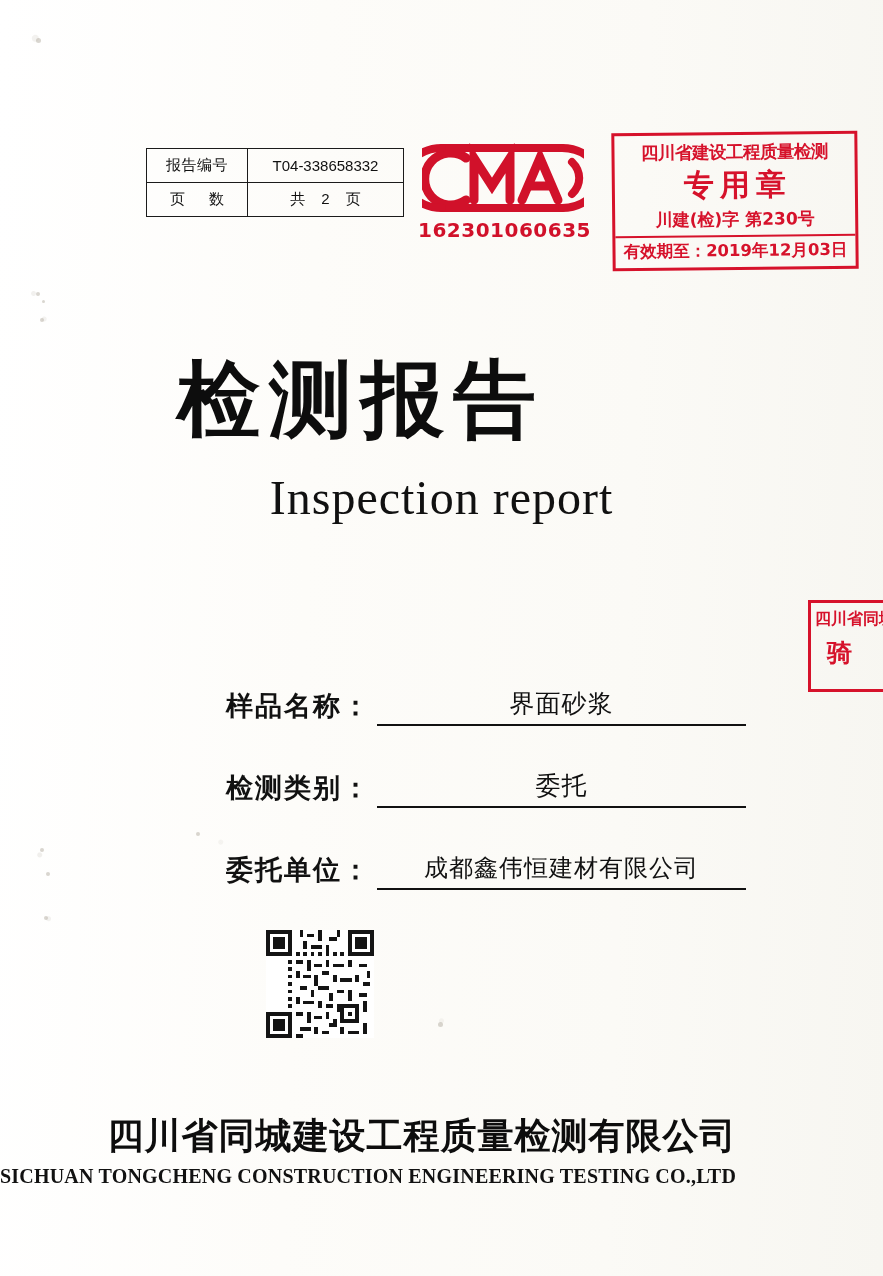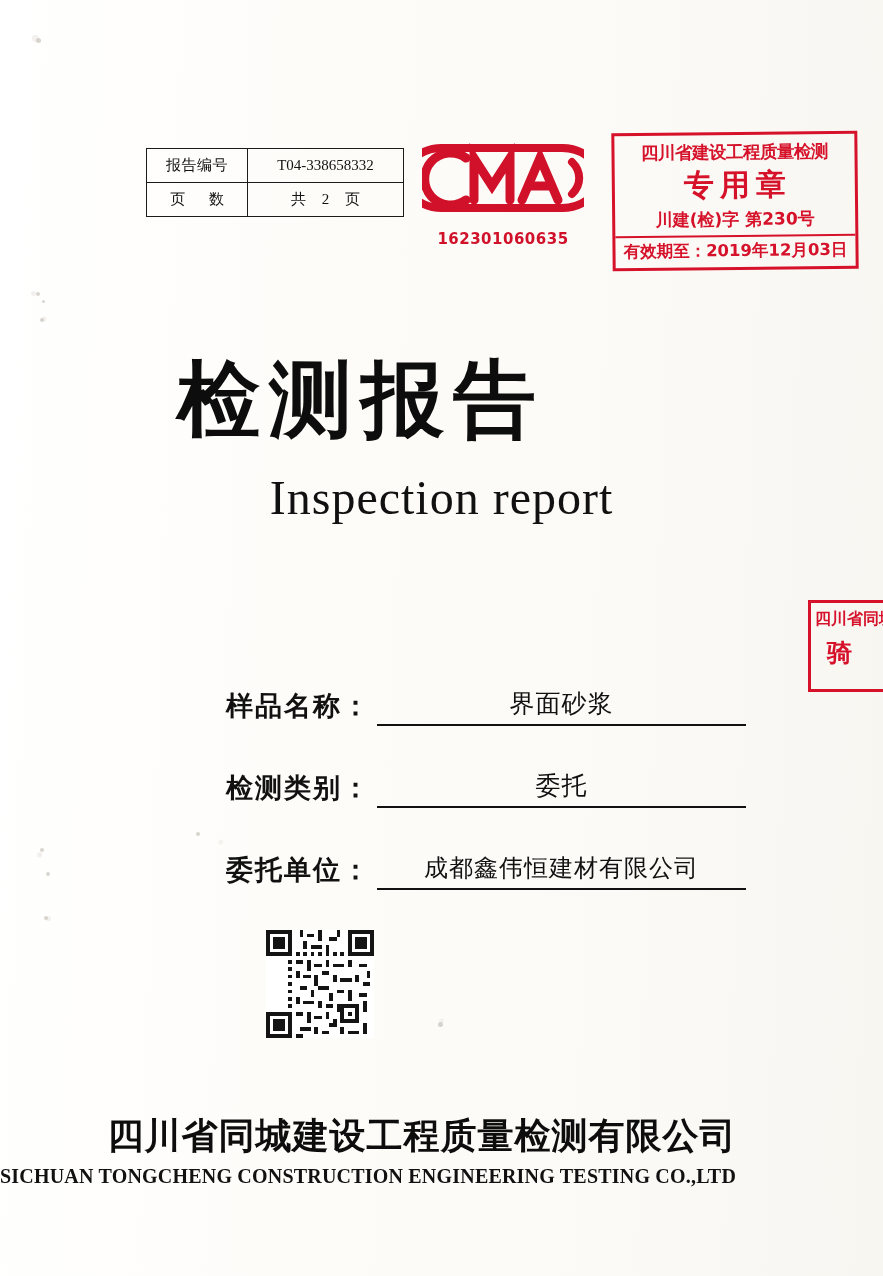--- a/index.html
+++ b/index.html
@@ -30,21 +30,21 @@
       linear-gradient(92deg, #ffffff 0%, #fdfcf9 35%, #fbfaf6 70%, #f7f6f1 100%);
   }
 
   
   .rn-table {
     position: absolute;
     left: 146px;
     top: 148px;
     width: 258px;
     border-collapse: collapse;
-    font-family: Liberation Serif, serif;
+    font-family: Liberation Sans, sans-serif;
   }
   .rn-table td {
     border: 1.4px solid #1b1b1b;
     height: 33px;
     font-size: 15px;
     color: #111;
     text-align: center;
     vertical-align: middle;
     padding: 0 4px;
   }
@@ -62,25 +62,25 @@
     position: absolute;
     left: 418px;
     top: 142px;
     width: 170px;
     text-align: center;
     color: #d1112a;
   }
   .cma-logo { display: block; margin: 0 auto; }
   .cma-code {
     font-family: "DejaVu Sans", "Liberation Sans", sans-serif;
-    font-size: 15px;
+    font-size: 20px;
     font-weight: 700;
     letter-spacing: 0.5px;
     color: #d1112a;
-    margin-top: 16px;
+    margin-top: 4px;
   }
 
   
   .stamp {
     position: absolute;
     left: 612px;
     top: 132px;
     width: 240px;
     height: 132px;
     border: 3px solid #d6122b;

